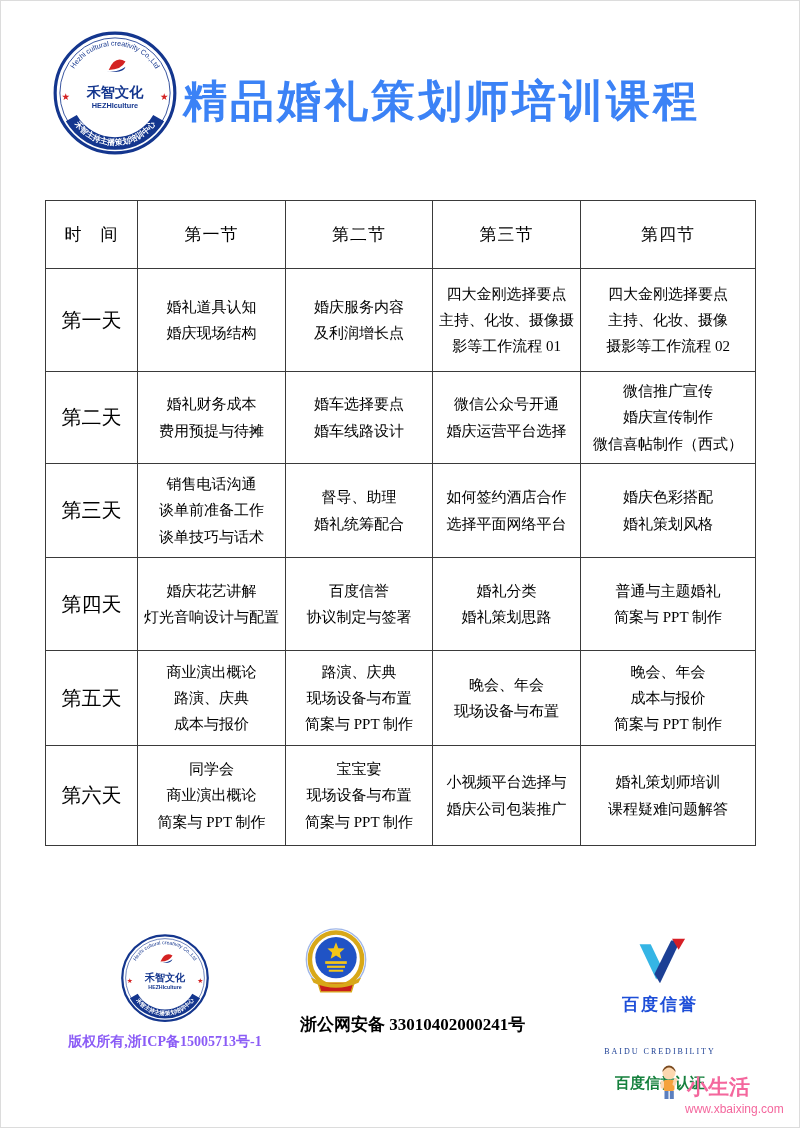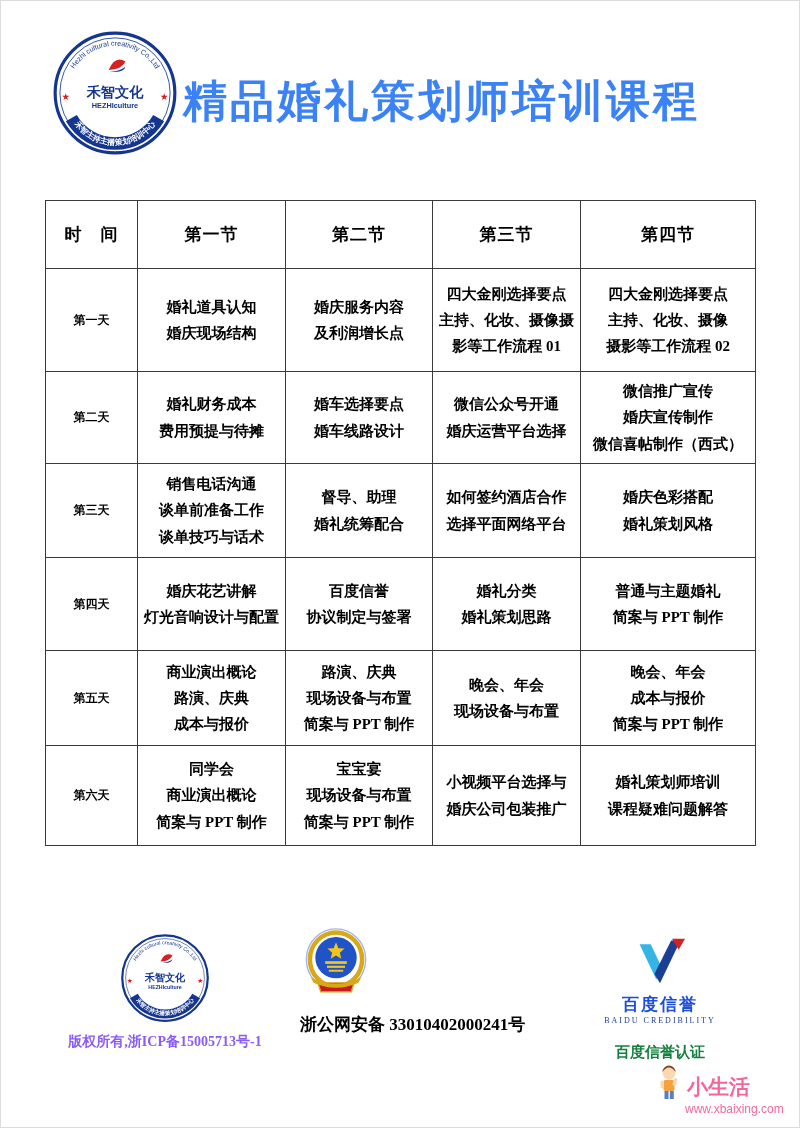--- a/index.html
+++ b/index.html
@@ -16,36 +16,36 @@
     font-size:44px; font-weight:bold; color:#3b82f6; letter-spacing:3px;
     font-family:"Liberation Serif","DejaVu Serif",serif;
   }
   
   table.schedule {
     position:absolute; left:45px; top:200px; width:710px;
     border-collapse:collapse; table-layout:fixed;
   }
   table.schedule th, table.schedule td {
     border:1px solid #3a3a3a; text-align:center; vertical-align:middle;
-    font-weight:bold; color:#000; white-space:pre-line; padding:6px 4px;
+    font-weight:normal; color:#000; white-space:pre-line; padding:6px 4px;
   }
   table.schedule th { font-size:17px; letter-spacing:1px; }
-  td.day { font-size:12px;margin-top:20px; }
+  td.day { font-size:20px;margin-top:20px; }
   td.cell { font-size:15px; line-height:1.75; }
   tr.hrow { height:68px; }
   
   .footer { position:absolute; left:0; top:925px; width:800px; }
   .f-left { position:absolute; left:55px; top:8px; width:220px; text-align:center; }
   .f-left .logo-small { width:90px; height:90px; }
   .f-left .icp { margin-top:6px; font-size:14px; font-weight:bold; color:#8b5cf6; }
   .f-center { position:absolute; left:300px; top:0; width:230px; text-align:left; }
   .f-center .beian { margin-top:8px; font-size:17px; font-weight:bold; color:#000; }
   .f-right { position:absolute; left:575px; top:10px; width:170px; text-align:center; }
   .baidu-cn { font-size:17px; font-weight:bold; color:#1d4ed8; letter-spacing:2px; margin-top:2px; }
-  .baidu-en { font-size:8px; color:#1c3f94; letter-spacing:2px; }
+  .baidu-en { font-size:8px; color:#1c3f94; letter-spacing:2px;margin-top:31px; }
   .baidu-cert { margin-top:18px; font-size:15px; font-weight:bold; color:#15803d; }
   
   .watermark { position:absolute; right:8px; bottom:12px; width:135px; }
   .wm-row { display:flex; align-items:flex-end; }
   .wm-icon { width:26px; height:36px; margin-right:4px; }
   .wm-name { font-size:21px; font-weight:bold; color:#f4679d; font-family:"Liberation Sans","DejaVu Sans",sans-serif; }
   .wm-url { font-size:12px; color:#f4679d; margin-top:1px; padding-left:28px; font-family:"Liberation Sans","DejaVu Sans",sans-serif; }
   svg text { font-family:"Liberation Sans","DejaVu Sans",sans-serif; }
 </style>
 </head>

